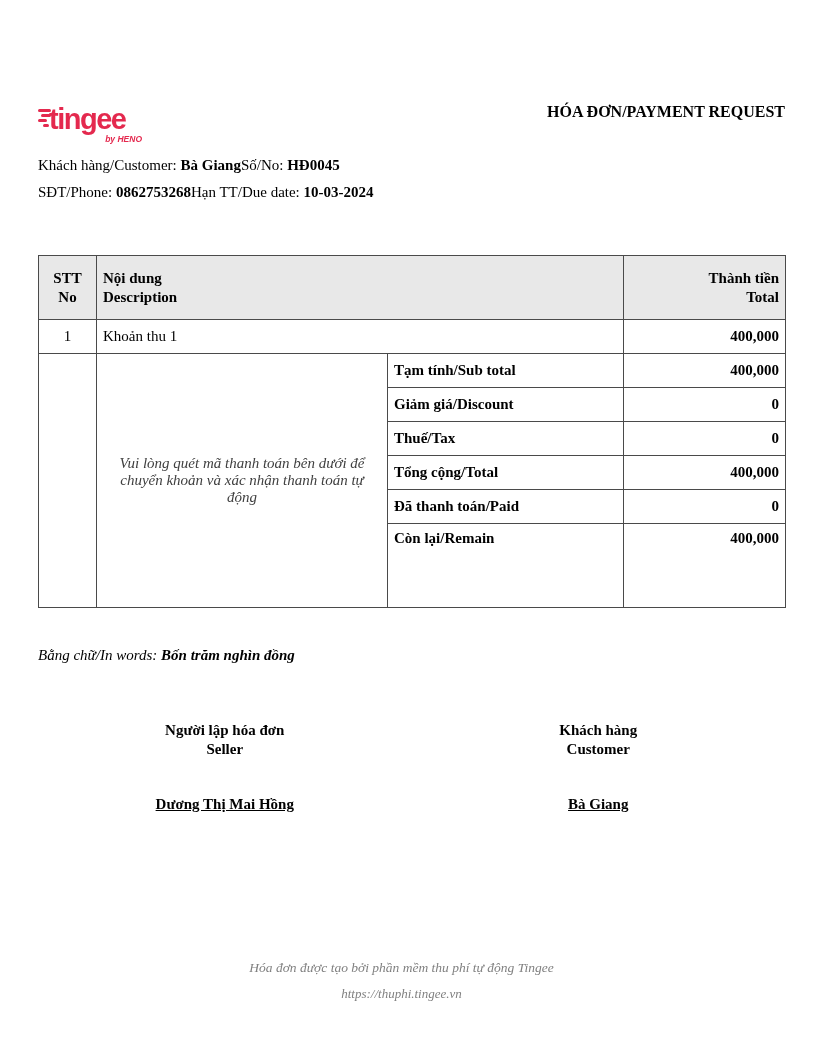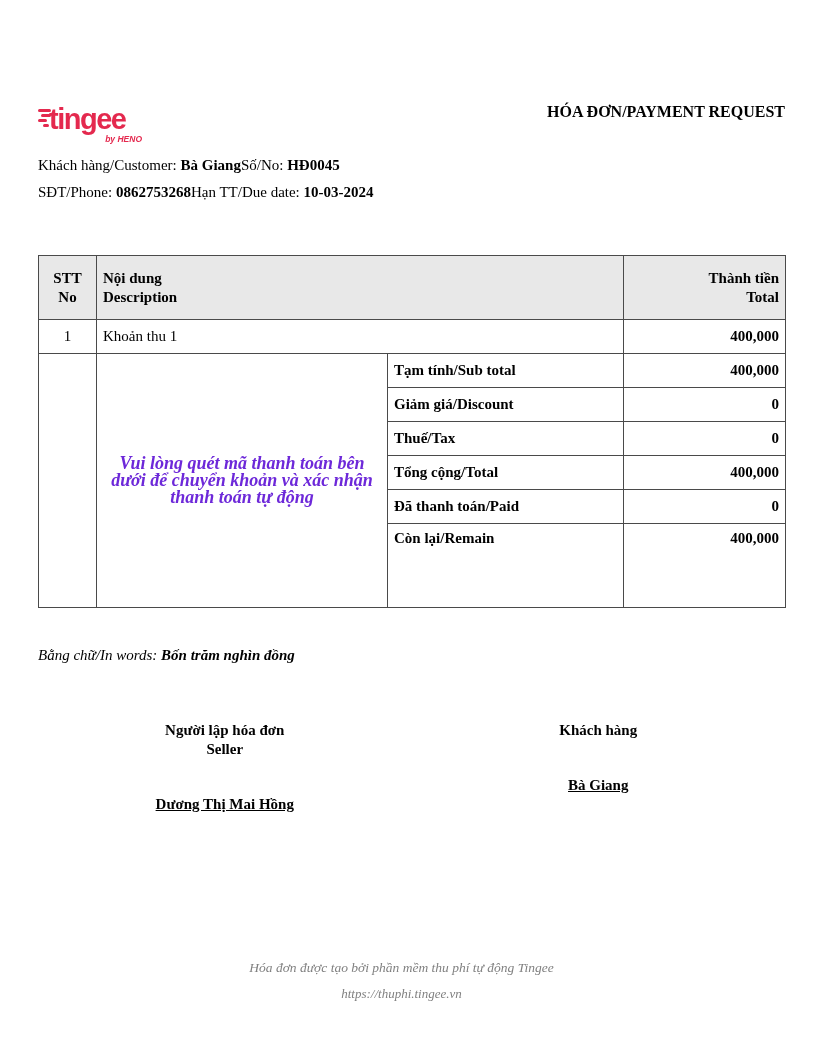--- a/index.html
+++ b/index.html
@@ -38,24 +38,24 @@
   tr.thead td { background: #e8e8e8; font-weight: bold; height: 64px; }
   tr.thead .hline { display: block; line-height: 19px; }
   td.c { text-align: center; }
   td.r { text-align: right; }
   td.l { text-align: left; padding-left: 8px; }
   tr.item td { height: 34px; }
   .bold { font-weight: bold; }
 
   td.note-cell { vertical-align: top; padding-top: 8px; }
   .note {
-    color: #6d28d9;
-    font-weight: bold;
+    color: #404040;
+    font-weight: normal;
     font-style: italic;
-    font-size: 18px;
+    font-size: 15px;
     line-height: 17px;
     text-align: center;
     padding: 0 4px;
   }
   td.sum-lbl { font-weight: bold; padding-left: 8px; height: 34px; }
   td.sum-val { font-weight: bold; text-align: right; height: 34px; }
   tr.sum-last td { height: 84px; vertical-align: top; padding-top: 6px; }
 
   
   .in-words { margin-top: 36px; font-size: 15px; font-style: italic; line-height: 22px; }
@@ -188,20 +188,21 @@
   </div>
 
   <div class="sign-row">
     <div class="sign-col">
       <div class="sign-title">Người lập hóa đơn</div>
       <div class="sign-title">Seller</div>
       <div class="sign-name">Dương Thị Mai Hồng</div>
     </div>
     <div class="sign-col">
       <div class="sign-title">Khách hàng</div>
+      <div class="sign-title">Customer</div>
       <div class="sign-name">Bà Giang</div>
     </div>
   </div>
 
   <div class="footer">
     <div class="f1">Hóa đơn được tạo bởi phần mềm thu phí tự động Tingee</div>
     <div class="f2">https://thuphi.tingee.vn</div>
   </div>
 
 </div>

